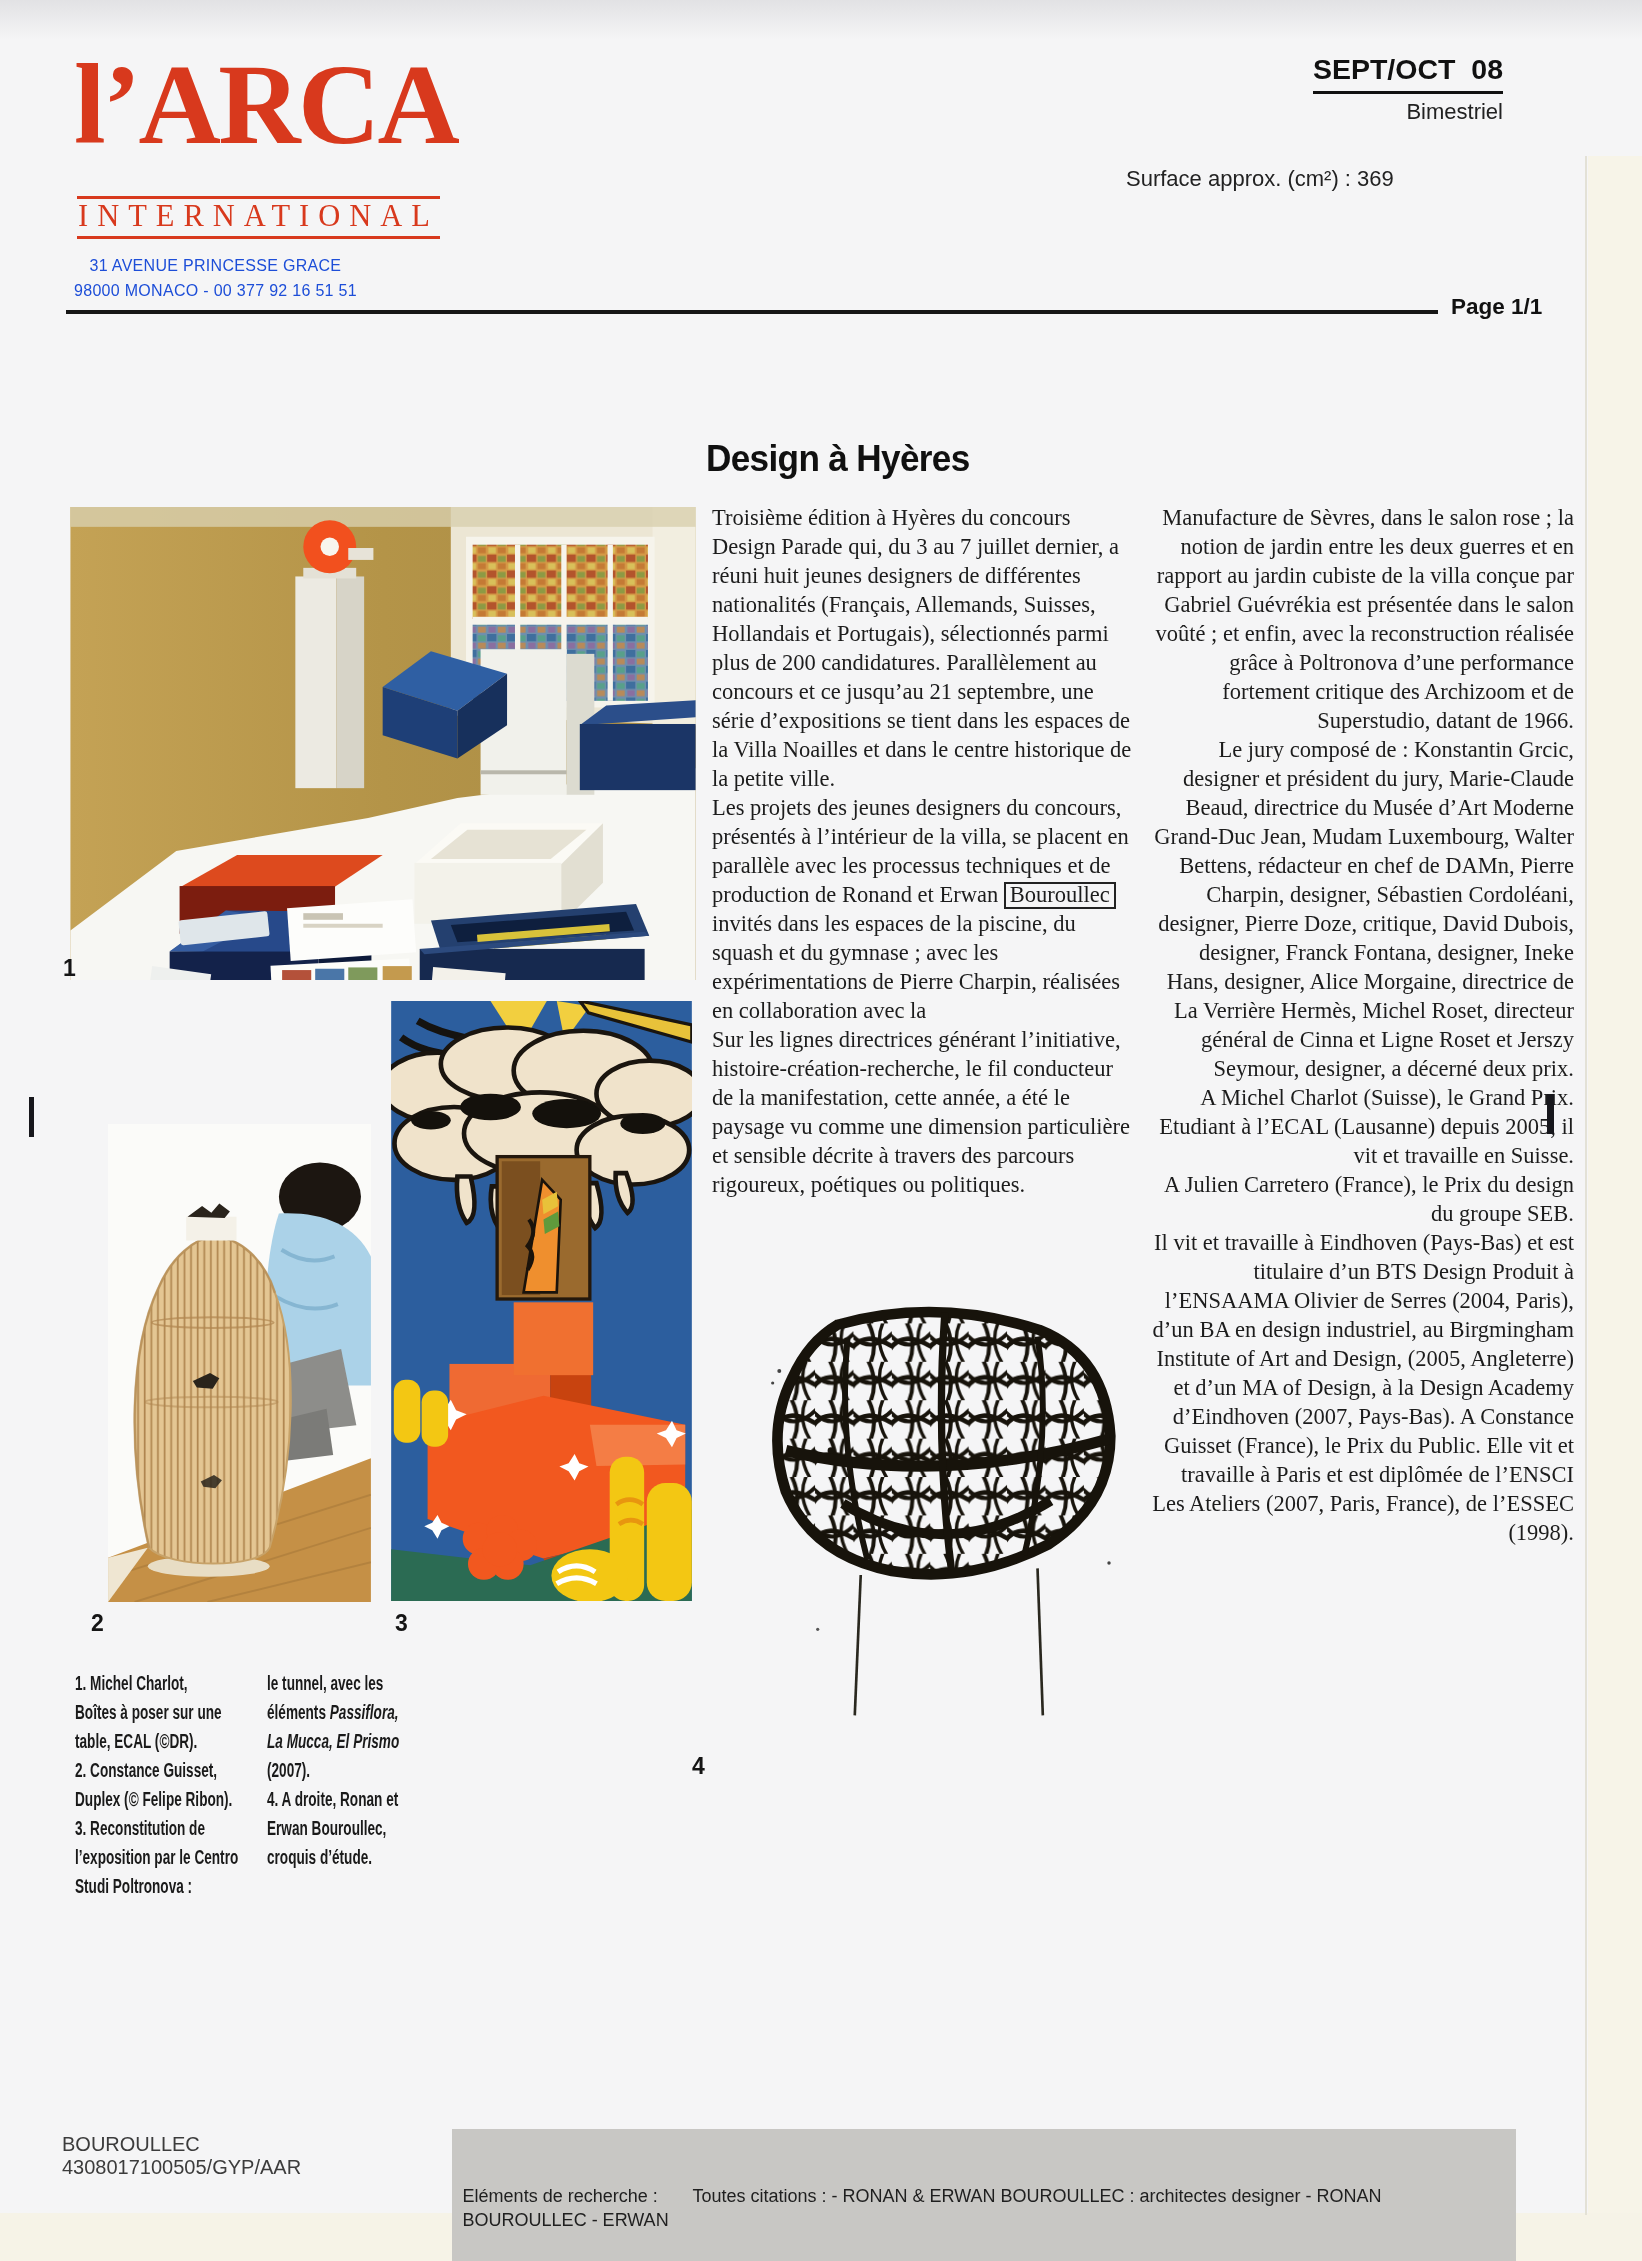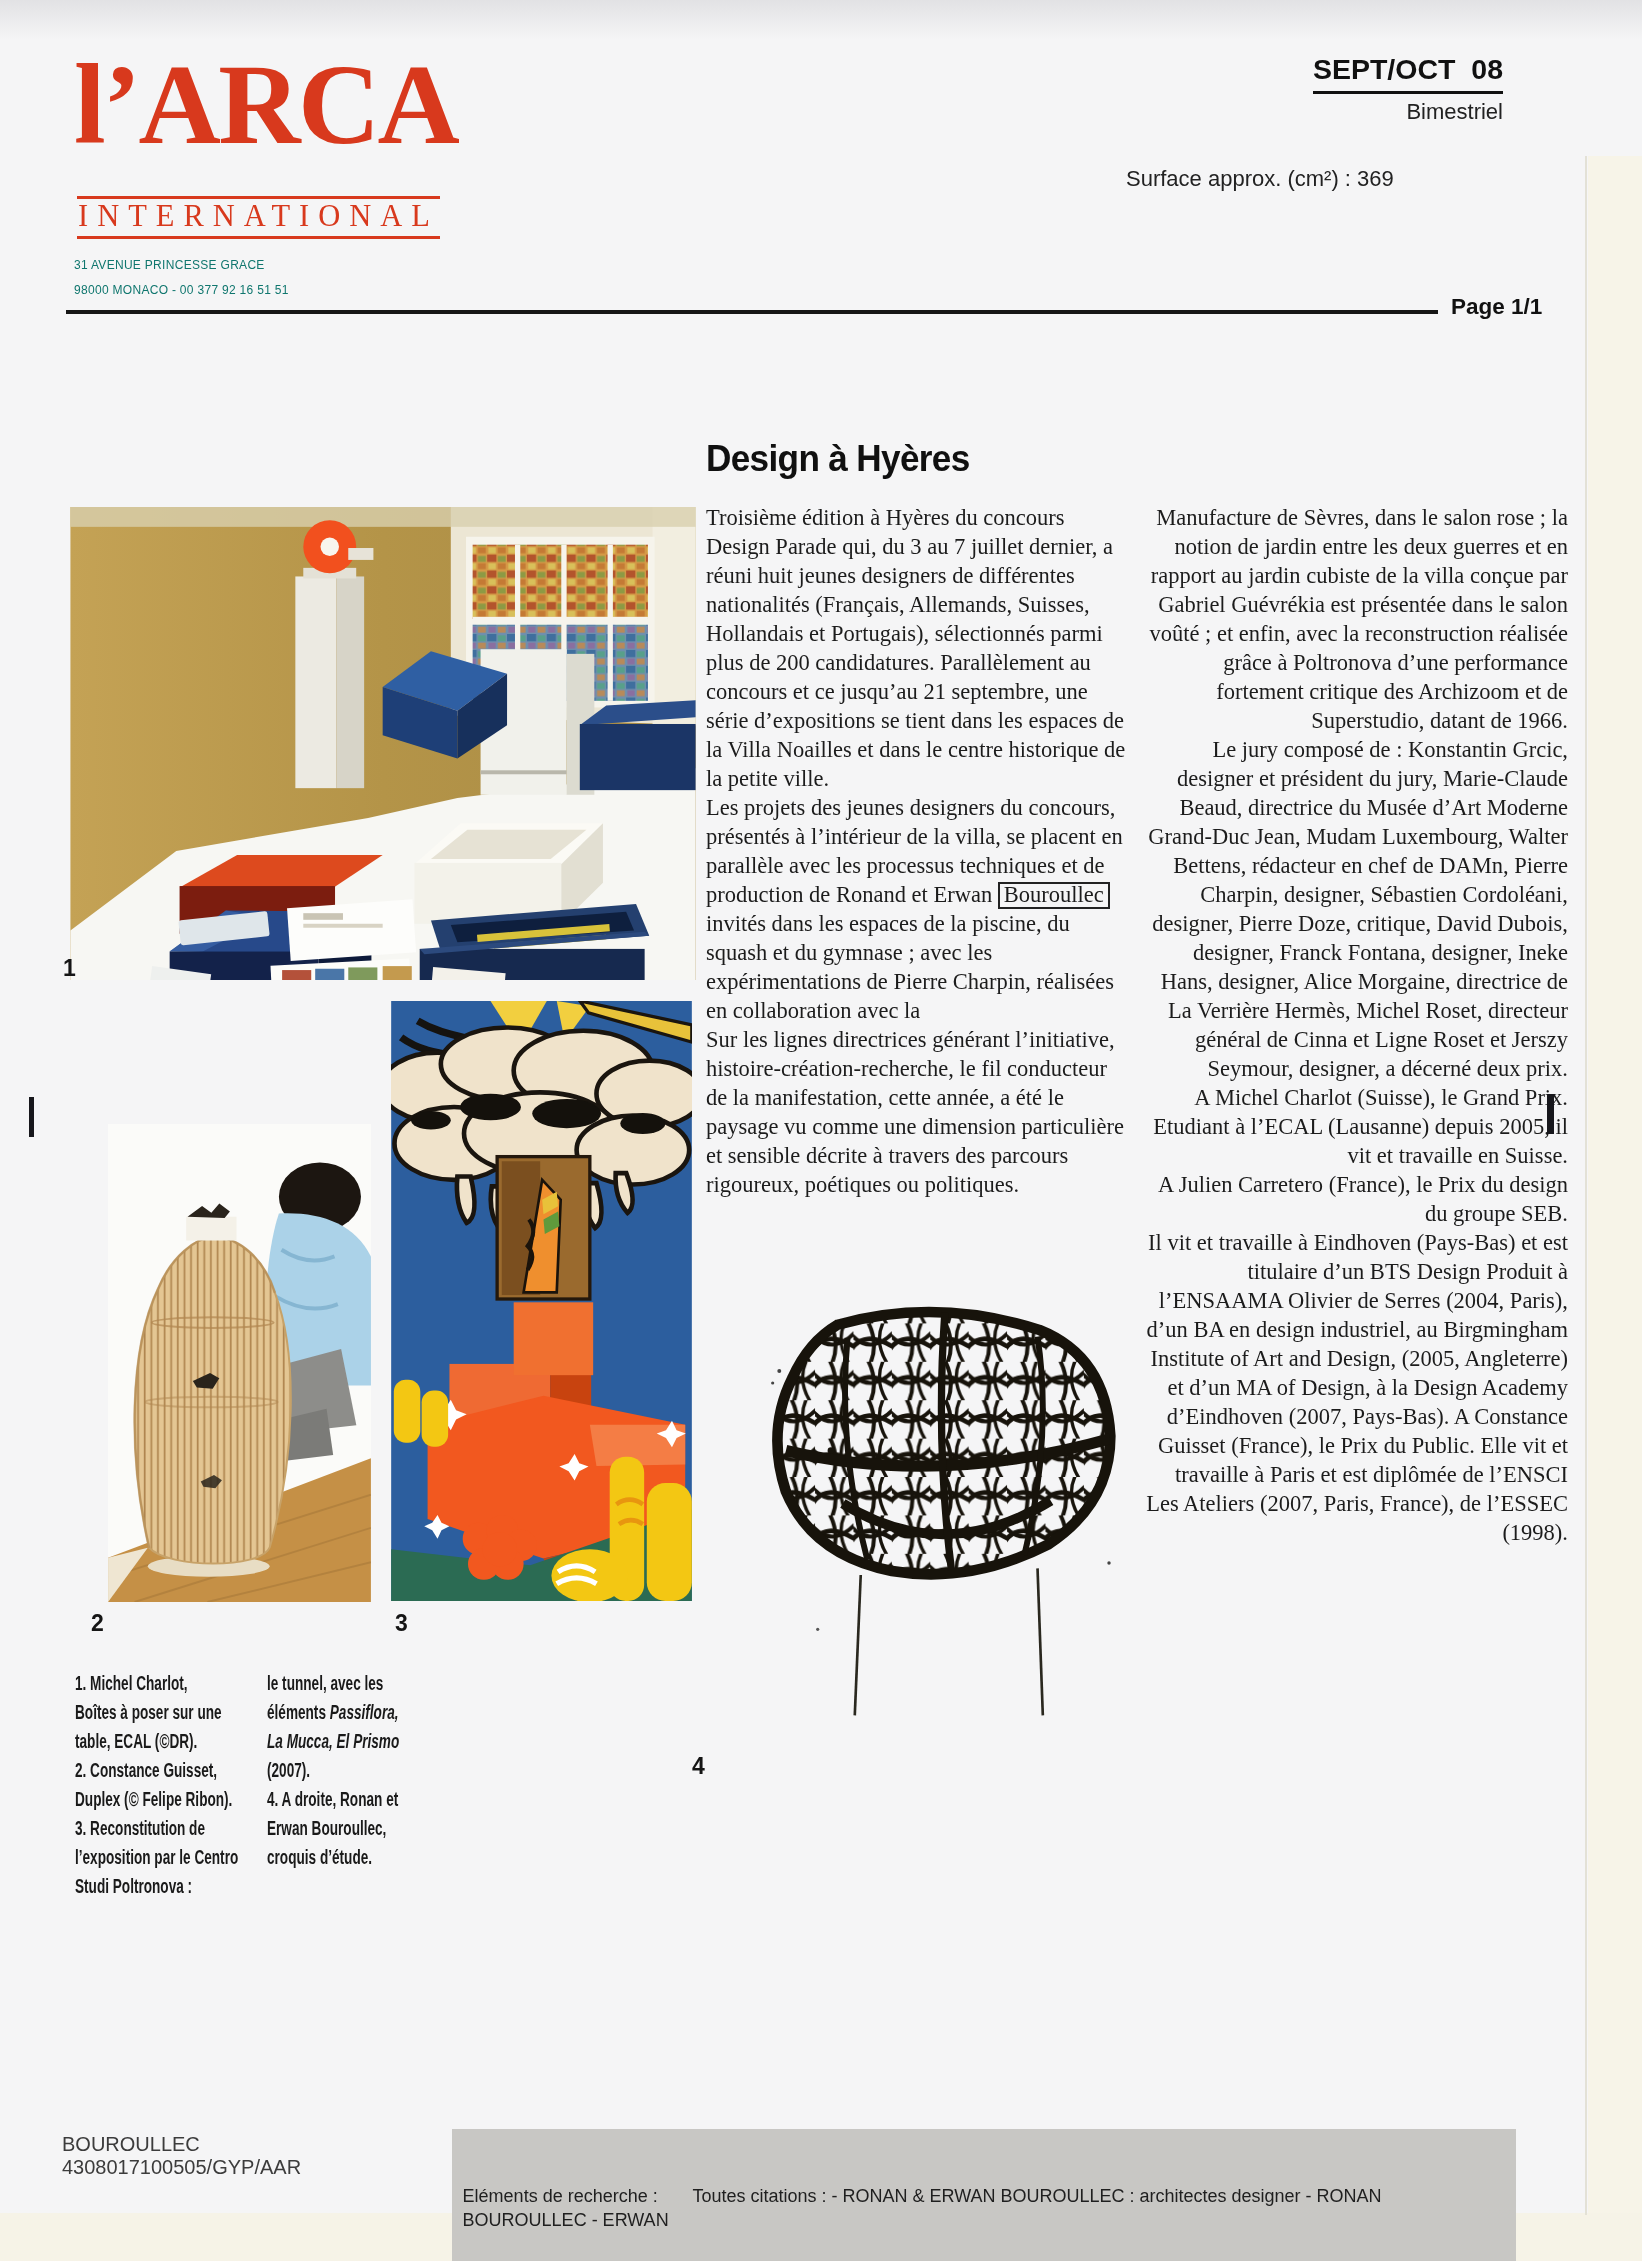--- a/index.html
+++ b/index.html
@@ -21,38 +21,38 @@
     background:linear-gradient(180deg,rgba(190,190,195,.35),rgba(190,190,195,0));}
 
   
   .logo{position:absolute;left:74px;top:52px;color:#d8391d;
     font-family:"Liberation Serif", serif;font-size:114px;line-height:106px;
     font-weight:700;letter-spacing:-2.6px;}
   .logo-rule{position:absolute;background:#d8391d;height:3.3px;width:363px;left:77px;}
   .rule-a{top:196px;} .rule-b{top:236px;}
   .logo-sub{position:absolute;left:78px;top:199px;color:#d8391d;
     font-family:"Liberation Serif", serif;font-size:30.5px;letter-spacing:9px;font-weight:400;}
-  .address{position:absolute;left:74px;top:253px;color:#0f766e;
-    font-size:12px;line-height:25px;letter-spacing:0.3px;}
+  .address{position:absolute;left:74px;top:253px;color:#1d4ed8;
+    font-size:16px;line-height:25px;letter-spacing:0.3px;text-align:center;}
   .sep-line{position:absolute;left:66px;top:310px;width:1372px;height:4px;background:#161616;}
   .page-label{position:absolute;left:1451px;top:294px;font-size:22.5px;font-weight:bold;color:#111;}
 
   .issue-date{position:absolute;left:1232px;top:53px;width:271px;text-align:right;
     font-size:28.5px;font-weight:bold;color:#111;white-space:pre;}
   .issue-date span{display:inline-block;border-bottom:3.3px solid #111;padding-bottom:5.3px;}
   .issue-freq{position:absolute;left:1232px;top:99px;width:271px;text-align:right;
     font-size:22px;color:#222;}
   .surface{position:absolute;left:1126px;top:166px;width:434px;text-align:left;
     font-size:22px;color:#222;}
 
   
   .article-title{position:absolute;left:706px;top:438px;font-size:37px;font-weight:bold;
     color:#101010;letter-spacing:-0.7px;transform:scaleX(.95);transform-origin:left top;}
   .col{position:absolute;color:#1c1c1c;font-family:"Liberation Serif", serif;
-    font-size:22.5px;line-height:29px;}
+    font-size:22.5px;line-height:29px;margin-left:6px;}
   .col p{margin:0;}
   .col-1{left:706px;top:503px;width:425px;}
   .col-2{left:1138px;top:503px;width:430px;text-align:right;}
   .boxed{border:2.6px double #222;padding:0 4px;line-height:1;display:inline-block;}
   .it{font-style:italic;}
 
   
   .fig{position:absolute;overflow:hidden;}
   .fig svg{display:block;}
   .fig-num{position:absolute;font-size:23px;font-weight:bold;color:#151515;}

